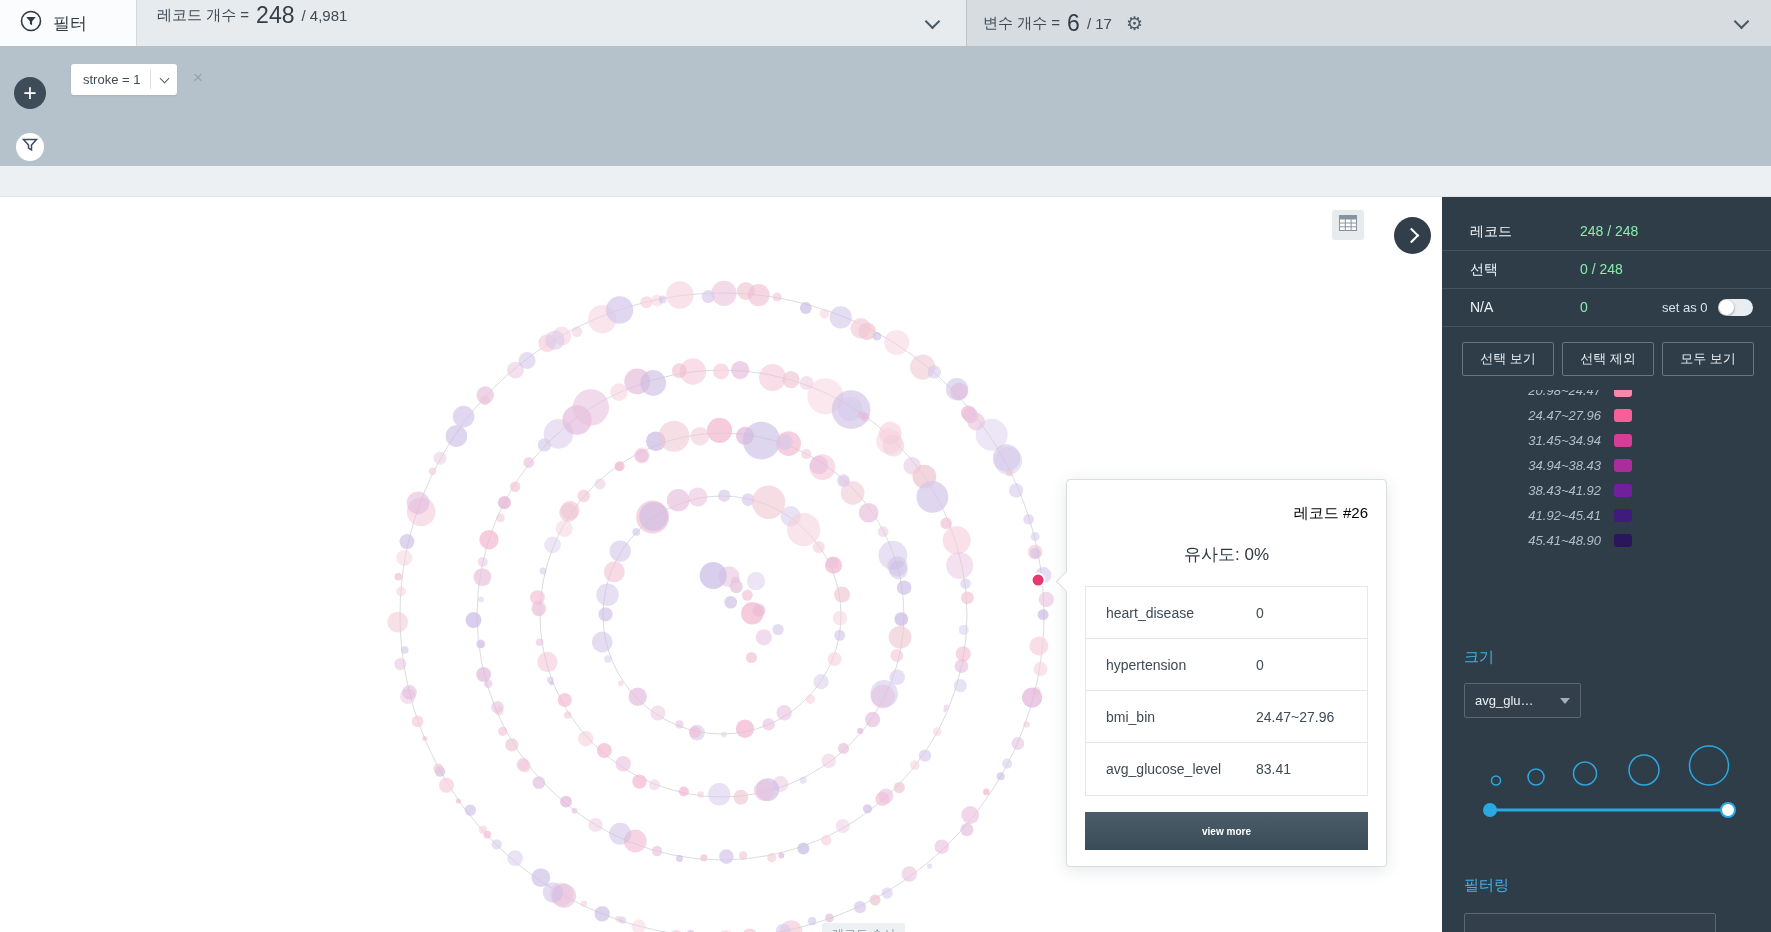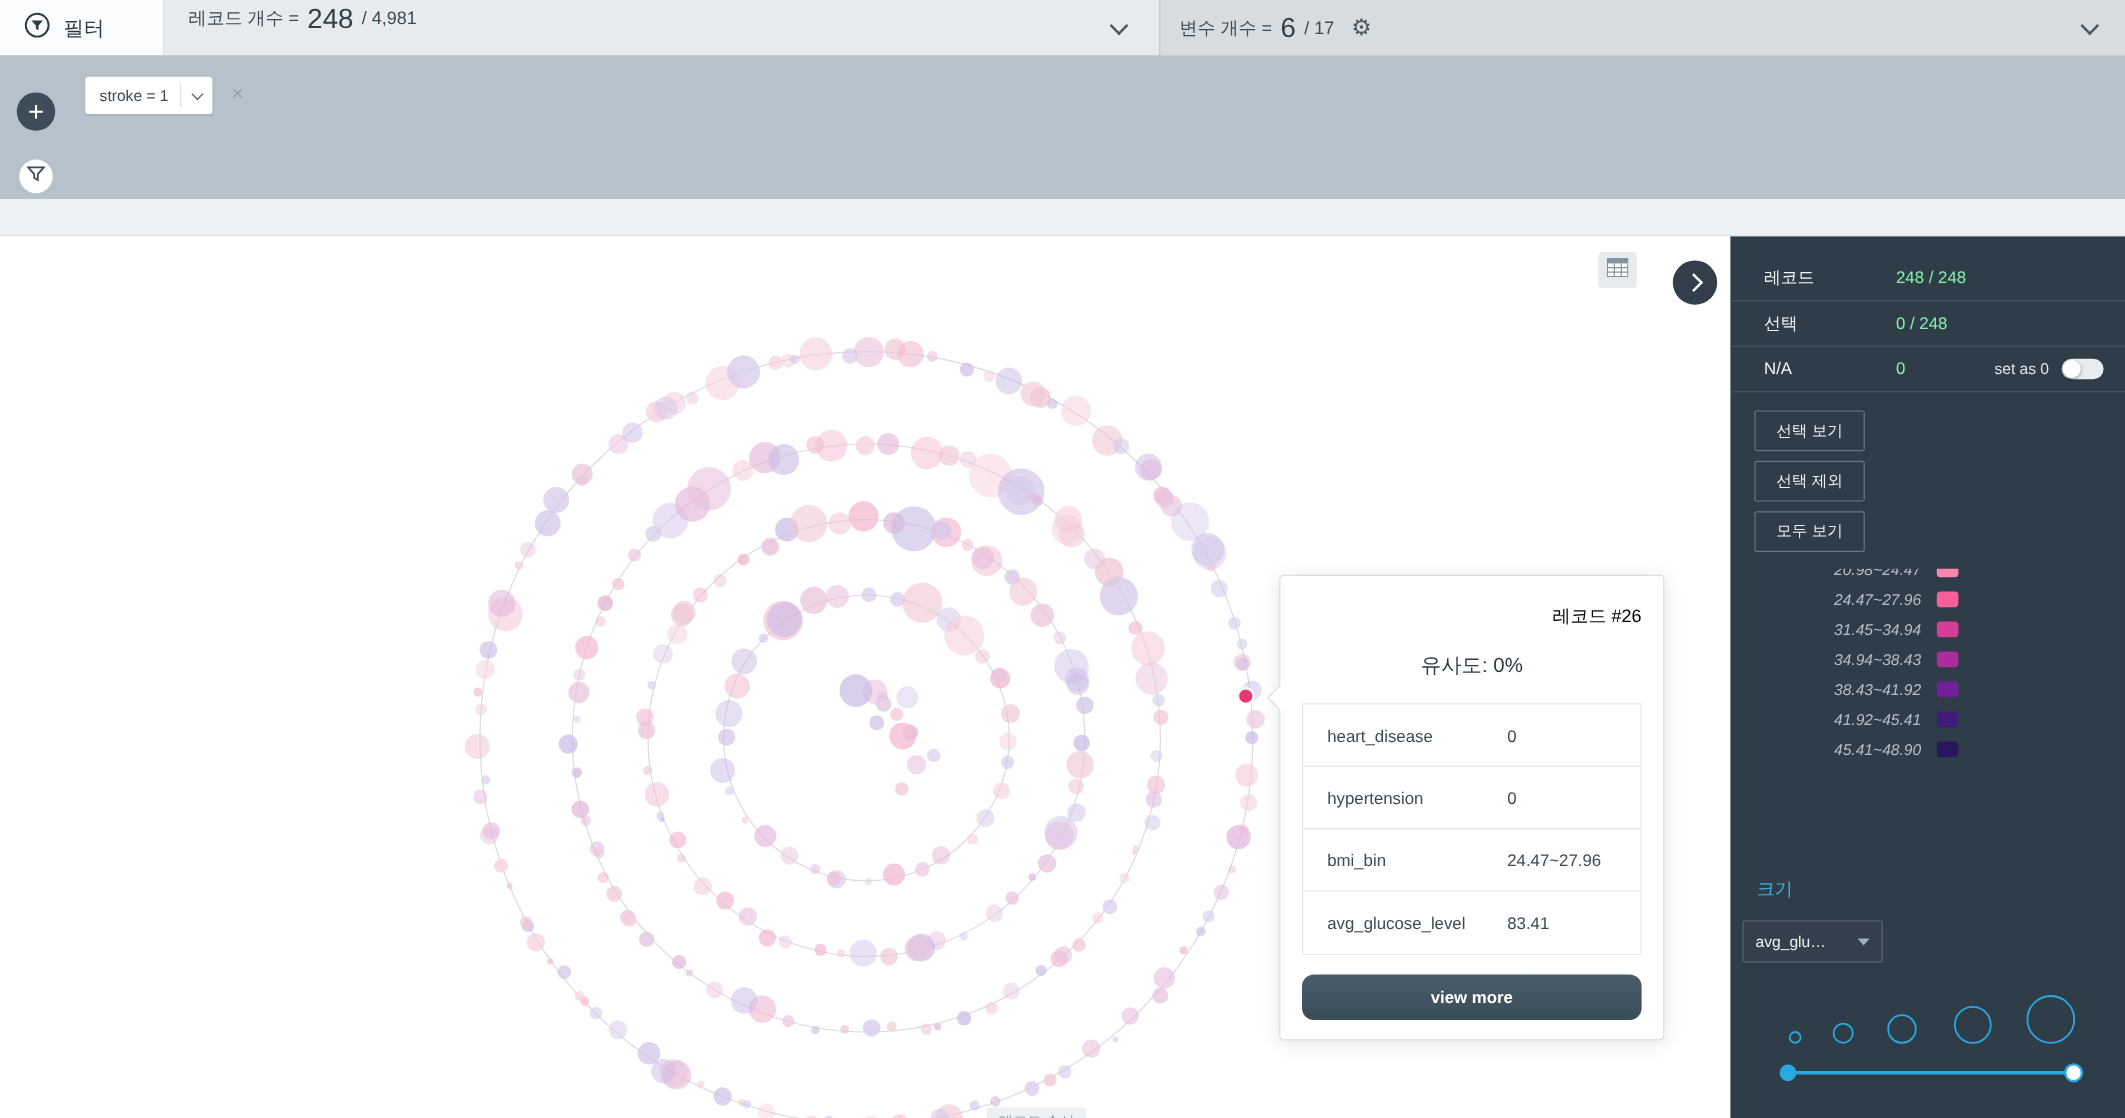--- a/index.html
+++ b/index.html
@@ -59,42 +59,42 @@
   .tt-pointer{position:absolute;left:-8px;top:94px;width:14px;height:14px;background:#fff;
               border-left:1px solid #d9dee2;border-bottom:1px solid #d9dee2;transform:rotate(45deg);}
   .tt-title{text-align:right;font-size:15px;color:#000000;}
   .tt-sim{text-align:center;font-size:17px;color:#2e3a44;margin-top:20px;}
   .tt-table{margin-top:20px;border:1px solid #e4e8eb;}
   .tt-row{display:flex;align-items:center;height:52px;border-bottom:1px solid #e4e8eb;padding-left:20px;
           font-size:14px;color:#3e4a54;box-sizing:border-box;}
   .tt-row:last-child{border-bottom:none;}
   .tt-key{width:150px;}
   .tt-btn{display:block;margin-top:16px;width:100%;height:38px;background:linear-gradient(#4b5d69,#3a4c57);
-          color:#fff;font-weight:bold;font-size:14px;border:none;border-radius:10px;font-family:inherit;cursor:pointer;}
+          color:#fff;font-weight:bold;font-size:10px;border:none;border-radius:0;font-family:inherit;cursor:pointer;}
 
   
   .sidebar{position:absolute;top:197px;left:1442px;width:329px;height:735px;background:#2f3d49;overflow:hidden;}
   .stat-rows{padding-top:16px;}
   .stat-row{position:relative;height:37px;border-bottom:1px solid #46545f;font-size:14px;}
   .stat-label{position:absolute;left:16px;top:10px;color:#f0f4f6;margin-left:12px;}
   .stat-value{position:absolute;left:138px;top:10px;color:#86efac;}
   .stat-setas{position:absolute;left:220px;top:11px;font-size:13px;color:#dde4e9;}
   .toggle{position:absolute;left:276px;top:10px;width:35px;height:17px;border-radius:9px;background:#e7edf0;cursor:pointer;}
   .toggle-knob{position:absolute;left:1px;top:1px;width:15px;height:15px;border-radius:50%;background:#fff;
                box-shadow:0 1px 3px rgba(0,0,0,.4);}
-  .btn-row{display:flex;gap:8px;margin:15px 0 0 20px;flex-direction:column;}
+  .btn-row{display:flex;gap:8px;margin:15px 0 0 20px;}
   .side-btn{width:92px;height:34px;background:transparent;border:1px solid #69767f;color:#e8eef1;
             font-size:13px;border-radius:2px;font-family:inherit;cursor:pointer;}
   .legend-wrap{margin-top:14px;height:196px;overflow:hidden;}
   .legend-list{margin-top:-12px;}
   .legend-row{display:flex;align-items:center;height:25px;cursor:pointer;font-style:italic;}
   .legend-label{width:159px;text-align:right;font-size:13px;color:#b4bec6;}
   .legend-swatch{width:18px;height:13px;border-radius:3px;margin-left:13px;}
   .section-title{margin:62px 0 0 22px;font-size:15px;color:#45b1e8;}
-  .size-dropdown{margin:16px 0 0 10px;width:117px;height:35px;box-sizing:border-box;background:#333f4b;
+  .size-dropdown{margin:16px 0 0 22px;width:117px;height:35px;box-sizing:border-box;background:#333f4b;
                  border:1px solid #596873;border-radius:2px;display:flex;align-items:center;padding:12px 10px;
                  font-size:13px;color:#edf2f5;cursor:pointer;}
   .dd-caret{margin-left:auto;width:0;height:0;border-left:5px solid transparent;border-right:5px solid transparent;
             border-top:6px solid #9fb0ba;}
   .size-svg{display:block;margin-top:4px;}
   .filter-title{margin:34px 0 0 22px;font-size:15px;color:#45b1e8;}
   .partial-dd{margin:18px 0 0 22px;width:252px;height:40px;background:#333f4b;border:1px solid #596873;
               box-sizing:border-box;border-radius:2px;}
 </style>
 </head>

